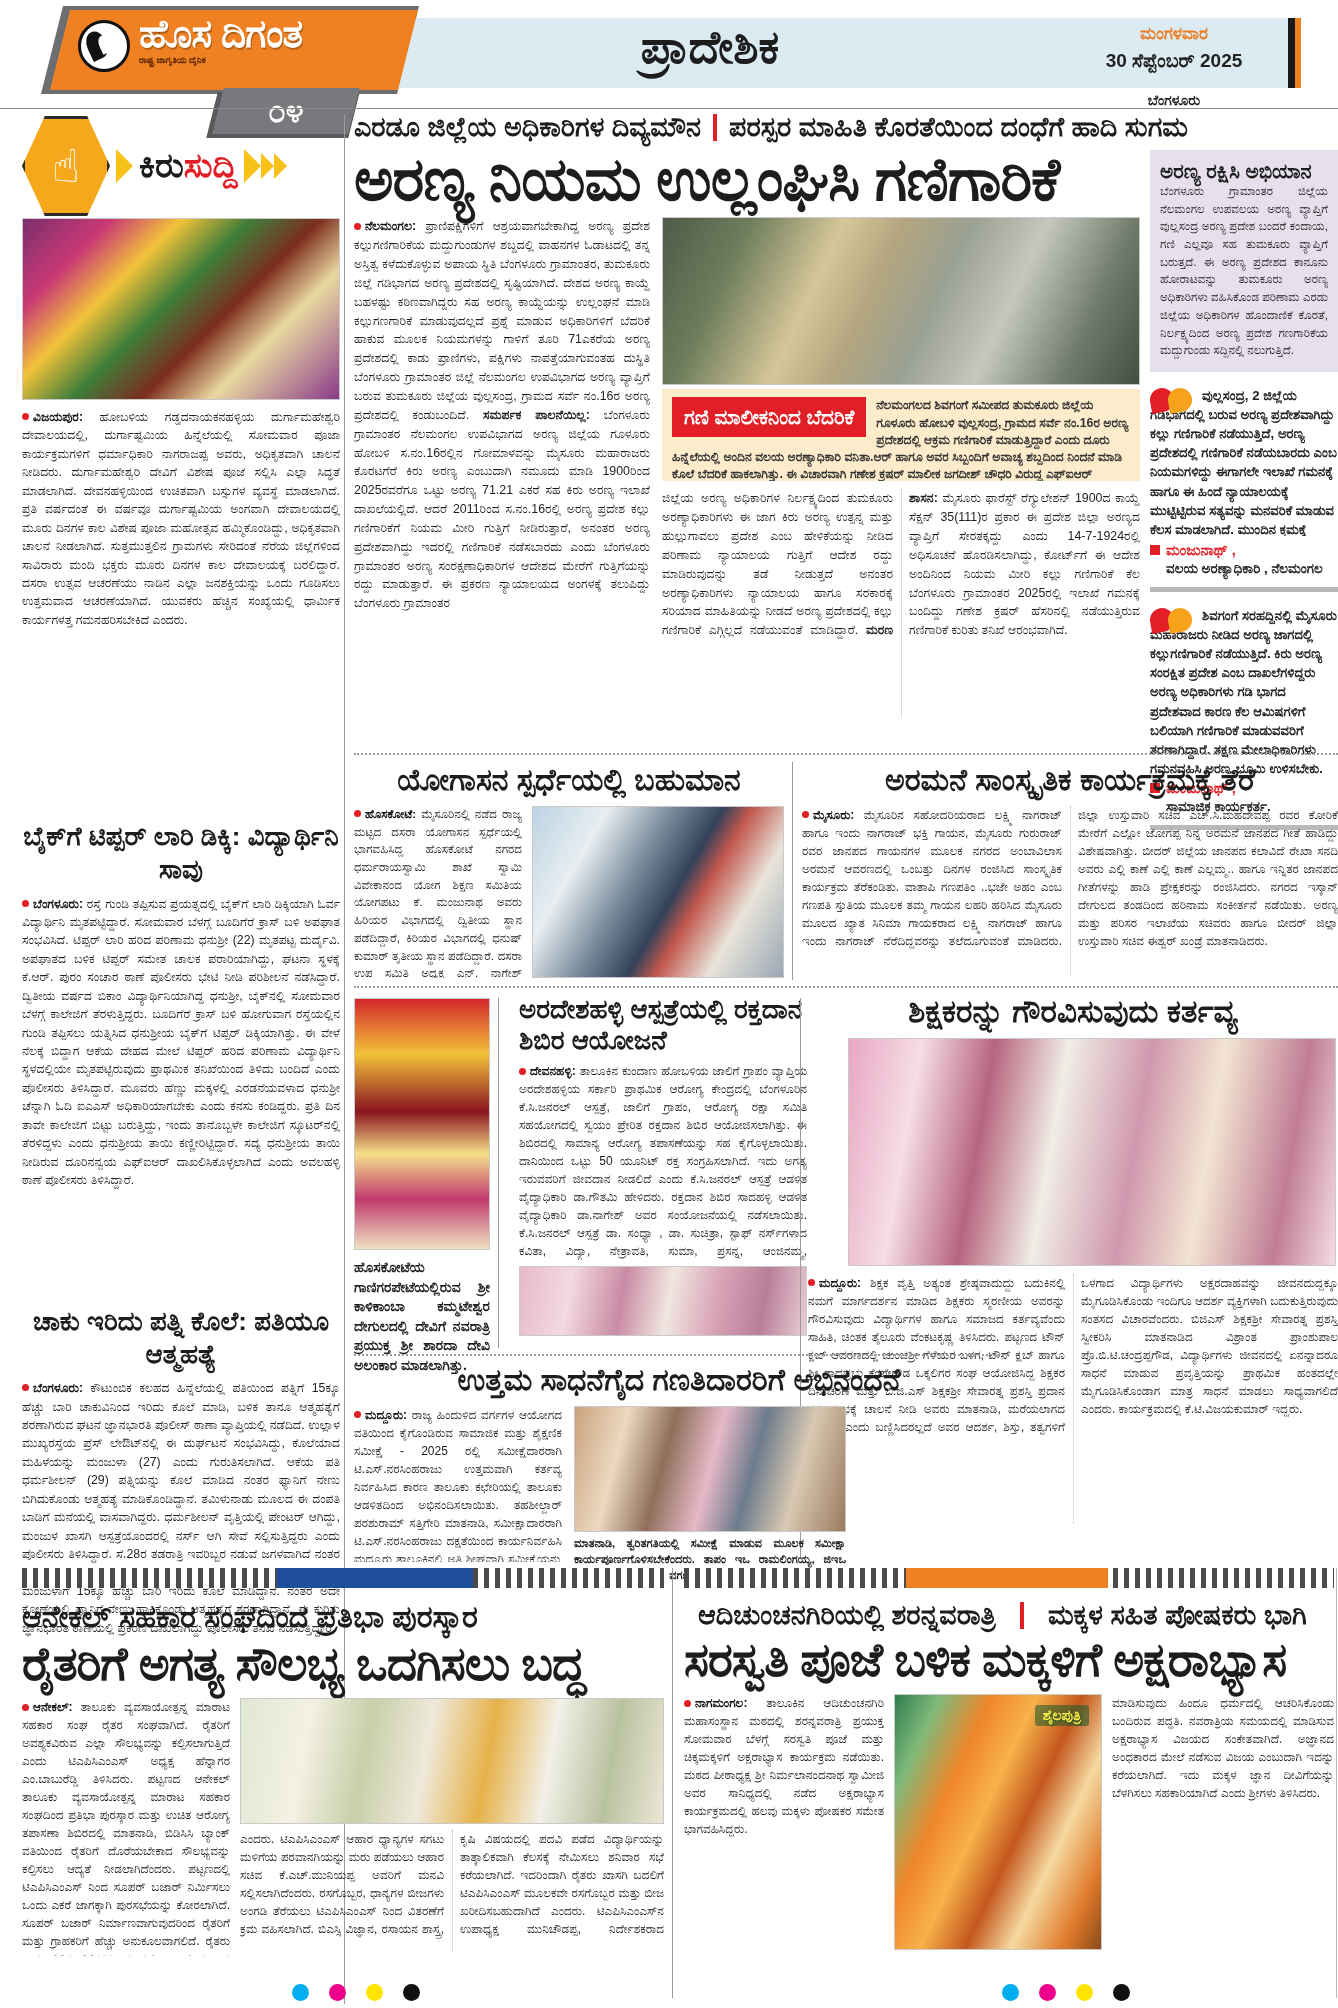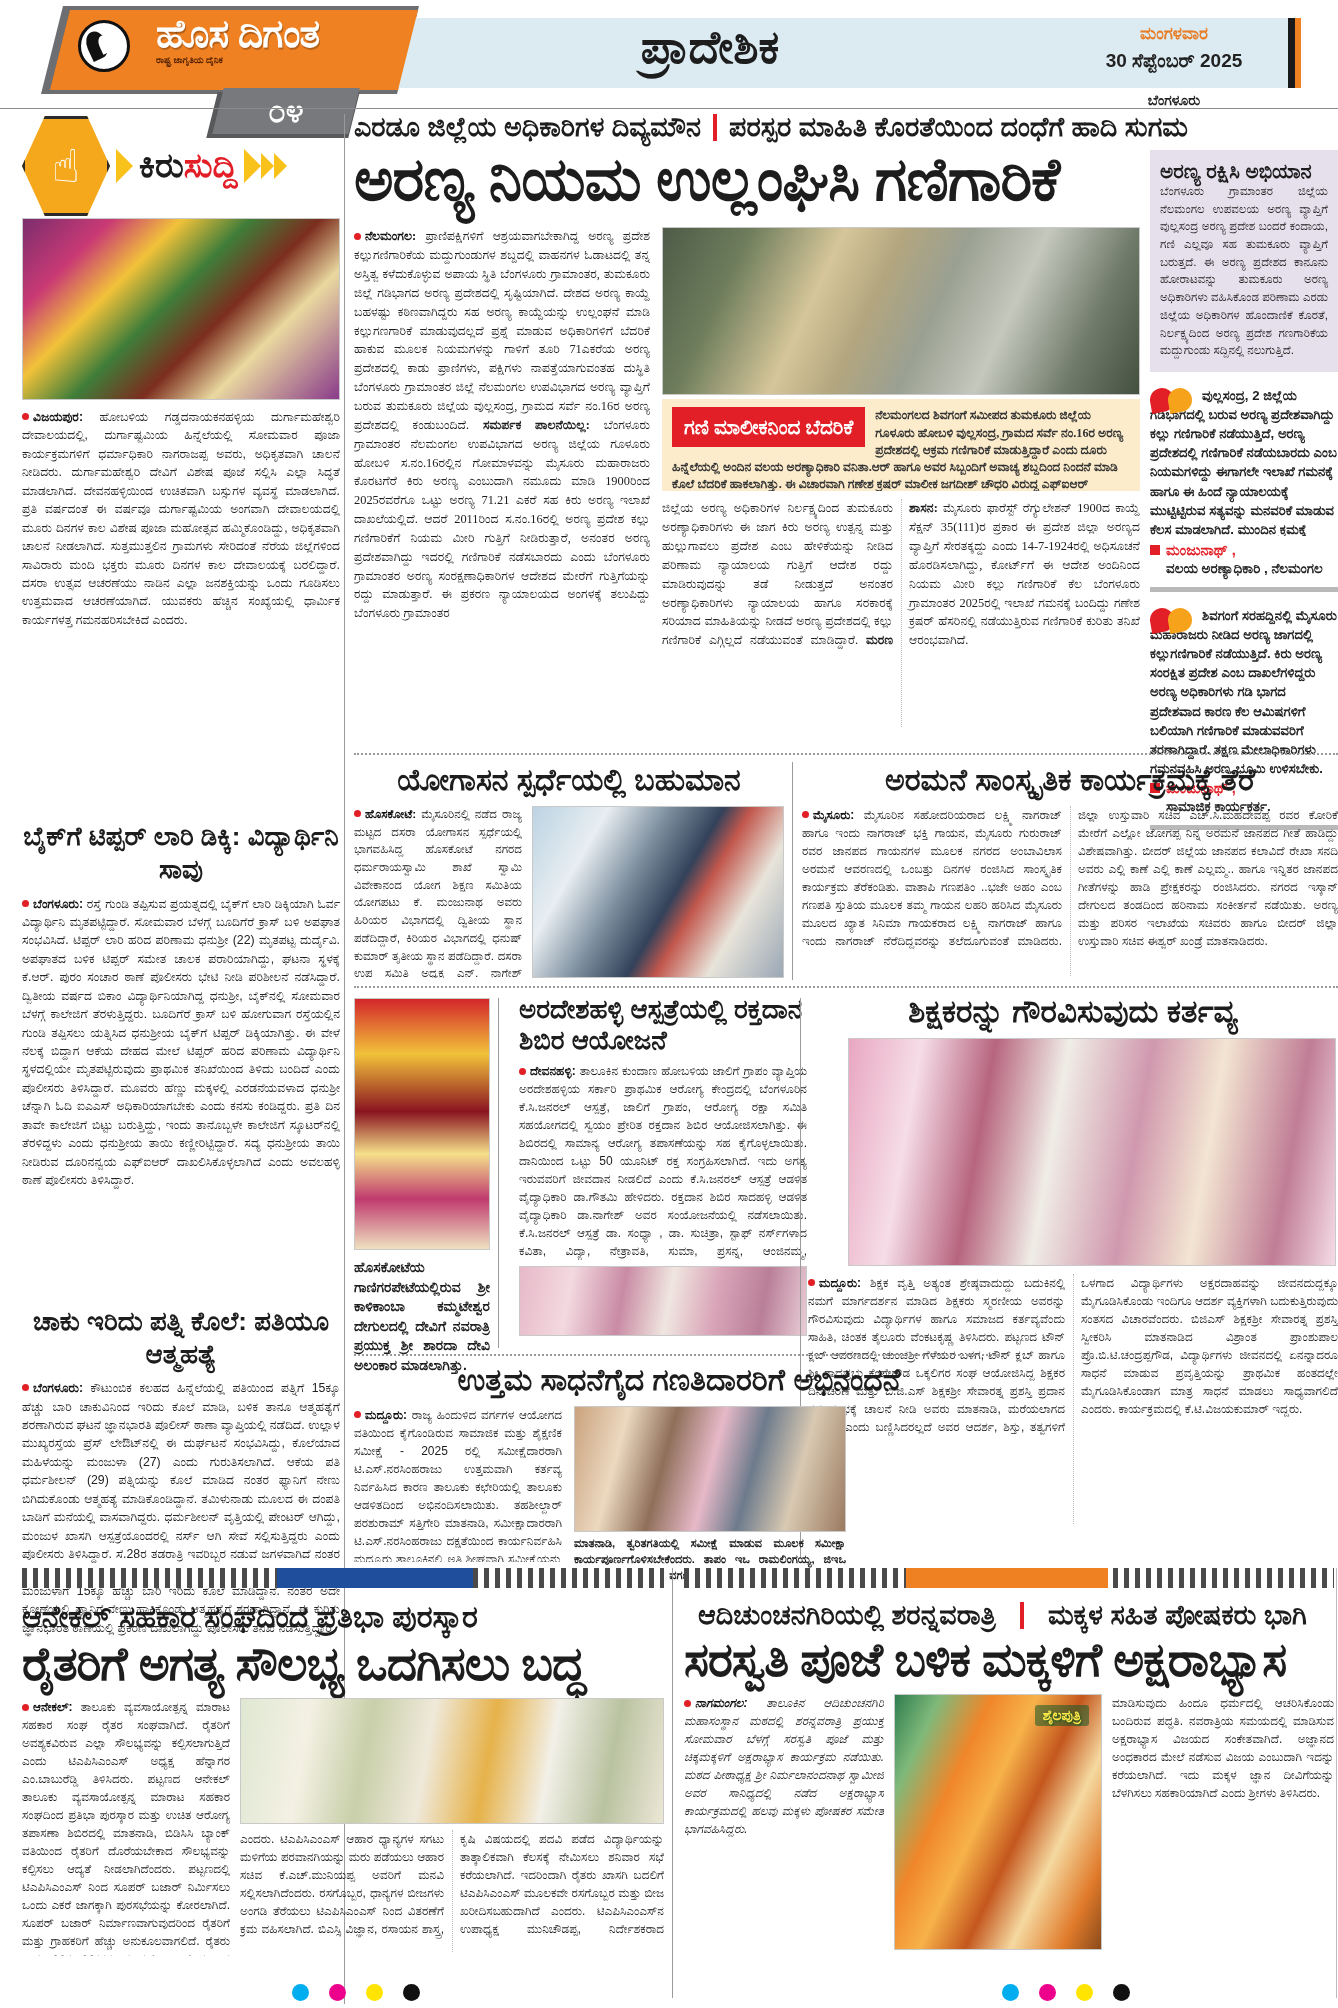--- a/index.html
+++ b/index.html
@@ -4,21 +4,21 @@
 <style>
   html,body{margin:0;padding:0;background:#e8e8e8;}
   #page{position:relative;width:1338px;height:2008px;background:#fff;margin:0 auto;overflow:hidden;
         font-family:"Liberation Sans","DejaVu Sans",sans-serif;color:#1d1d1d;}
   .abs{position:absolute;}
   .just{text-align:justify;}
   .clip{overflow:hidden;}
   
   .mast-shadow{left:52px;top:6px;width:356px;height:88px;background:#6d6e71;transform:skewX(-14deg);}
   .mast-orange{left:60px;top:10px;width:348px;height:80px;background:#f08122;transform:skewX(-14deg);}
-  .mast-inner{left:78px;top:14px;width:320px;height:76px;display:flex;align-items:flex-start;gap:26px;}
+  .mast-inner{left:78px;top:14px;width:320px;height:76px;display:flex;align-items:flex-start;gap:9px;}
   .bird{width:46px;height:46px;border-radius:50%;background:#fff;border:3px solid #111;position:relative;margin-top:6px;flex:0 0 auto;}
   .bird::before{content:"";position:absolute;width:20px;height:28px;left:6px;top:8px;background:#111;border-radius:60% 60% 60% 0;transform:rotate(-25deg);}
   .bird::after{content:"";position:absolute;width:12px;height:18px;left:18px;top:12px;background:#fff;border-radius:60% 60% 60% 0;transform:rotate(-25deg);}
   .mast-title{font-size:39px;font-weight:900;color:#fff;line-height:1.0;letter-spacing:-1px;text-shadow:1px 2px 0 rgba(0,0,0,.25);}
   .mast-tag{font-size:9px;font-weight:700;color:#4d1d00;margin-top:2px;}
   .pagetab-shadow{left:212px;top:92px;width:142px;height:46px;background:#58595b;transform:skewX(-14deg);}
   .pagetab{left:218px;top:88px;width:136px;height:46px;background:#77797c;transform:skewX(-14deg);display:flex;align-items:center;justify-content:center;}
   .pagetab span{transform:skewX(14deg);color:#fff;font-size:32px;font-weight:900;}
   .band{left:330px;top:18px;width:958px;height:70px;background:#dcebf2;}
   .section-title{left:330px;top:20px;width:760px;text-align:center;font-size:46px;font-weight:900;letter-spacing:0;}
@@ -53,21 +53,21 @@
   .ph-pink{background:linear-gradient(100deg,#e7b9c8 0%,#f3d9e0 18%,#c98ba4 36%,#f0e6e0 52%,#d9a4b8 68%,#b97f98 84%,#e9cdd6 100%);}
   .ph-teachers{background:linear-gradient(100deg,#e8a7c0 0%,#f6dde8 14%,#b7657f 28%,#f0ede6 42%,#d098ae 58%,#f3e5d2 72%,#c07d96 88%,#f5dce6 100%);}
   .ph-census{background:linear-gradient(105deg,#caa27e 0%,#ecd9c0 18%,#8f6f5a 34%,#e7b9c8 50%,#6d7b8c 64%,#d9c9b2 80%,#9a7a60 100%);}
   .ph-farmers{background:linear-gradient(100deg,#dfe7d2 0%,#f4f1e4 16%,#c8cfa9 30%,#efe9da 44%,#e6b24a 58%,#f2f0e8 72%,#b9c2a0 86%,#ece7d6 100%);}
   .ph-ritual{background:linear-gradient(115deg,#2f7d4f 0%,#7fb97a 14%,#f0862a 30%,#f7b24a 44%,#c4571e 58%,#f5d9a0 72%,#e07a2a 88%,#8a4a1a 100%);}
   
   #lead{left:354px;top:112px;width:786px;}
   .kicker{display:flex;align-items:center;gap:12px;font-size:27px;font-weight:800;white-space:nowrap;}
   .redbar{width:4px;height:27px;background:#e21f26;flex:0 0 auto;}
   .lead-h{font-size:60px;font-weight:900;line-height:1.04;letter-spacing:-1px;margin-top:6px;}
-  .lead-wrap{position:relative;height:505px;margin-top:16px;font-family:Liberation Serif, serif;}
+  .lead-wrap{position:relative;height:505px;margin-top:6px;}
   .lead-c1{position:absolute;left:0;top:0;width:296px;height:500px;font-size:12.4px;line-height:1.52;}
   .subhead{font-weight:800;}
   .lead-photo{position:absolute;left:308px;top:0;width:478px;height:168px;}
   .capbox{position:absolute;left:308px;top:172px;width:478px;height:92px;background:#fdeccb;padding:8px 10px;box-sizing:border-box;font-size:12.3px;font-weight:700;line-height:1.4;color:#333;}
   .caplabel{float:left;background:#e21f26;color:#fff;font-size:20px;font-weight:900;padding:6px 12px;margin:0 10px 4px 0;}
   .lead-cols{position:absolute;left:308px;top:272px;width:478px;height:228px;column-count:2;column-gap:16px;column-rule:1px dotted #bbb;font-size:12.4px;line-height:1.52;}
   
   #rightrail{left:1150px;top:150px;width:188px;}
   .campaign{background:#e6dfec;padding:10px 10px 12px;box-sizing:border-box;}
   .campaign-h{font-size:20px;font-weight:900;}
@@ -313,21 +313,21 @@
     <div class="stripebar">
       <div class="stripesolid" style="left:222px;width:202px;background:#f08122;"></div>
     </div>
     <div class="bot-kicker" style="font-size:27px;display:flex;align-items:center;gap:24px;margin-left:14px;">
       <span>ಆದಿಚುಂಚನಗಿರಿಯಲ್ಲಿ ಶರನ್ನವರಾತ್ರಿ</span>
       <span class="redbar"></span>
       <span>ಮಕ್ಕಳ ಸಹಿತ ಪೋಷಕರು ಭಾಗಿ</span>
     </div>
     <div class="bot-h">ಸರಸ್ವತಿ ಪೂಜೆ ಬಳಿಕ ಮಕ್ಕಳಿಗೆ ಅಕ್ಷರಾಭ್ಯಾಸ</div>
     <div style="display:flex;gap:10px;margin-top:10px;">
-      <div class="body12 just clip" style="flex:0 0 200px;height:258px;font-style:italic;">
+      <div class="body12 just clip" style="flex:0 0 200px;height:258px;">
         <span class="dl">ನಾಗಮಂಗಲ:</span>
         <span>ತಾಲೂಕಿನ ಆದಿಚುಂಚನಗಿರಿ ಮಹಾಸಂಸ್ಥಾನ ಮಠದಲ್ಲಿ ಶರನ್ನವರಾತ್ರಿ ಪ್ರಯುಕ್ತ ಸೋಮವಾರ ಬೆಳಗ್ಗೆ ಸರಸ್ವತಿ ಪೂಜೆ ಮತ್ತು ಚಿಕ್ಕಮಕ್ಕಳಿಗೆ ಅಕ್ಷರಾಭ್ಯಾಸ ಕಾರ್ಯಕ್ರಮ ನಡೆಯಿತು. ಮಠದ ಪೀಠಾಧ್ಯಕ್ಷ ಶ್ರೀ ನಿರ್ಮಲಾನಂದನಾಥ ಸ್ವಾಮೀಜಿ ಅವರ ಸಾನಿಧ್ಯದಲ್ಲಿ ನಡೆದ ಅಕ್ಷರಾಭ್ಯಾಸ ಕಾರ್ಯಕ್ರಮದಲ್ಲಿ ಹಲವು ಮಕ್ಕಳು ಪೋಷಕರ ಸಮೇತ ಭಾಗವಹಿಸಿದ್ದರು.</span>
       </div>
       <div class="photo ph-ritual" style="flex:0 0 208px;height:256px;position:relative;">
         <span class="photolabel">ಶೈಲಪುತ್ರಿ</span>
       </div>
       <div class="body12 just clip" style="flex:1;height:258px;">ಮಾಡಿಸುವುದು ಹಿಂದೂ ಧರ್ಮದಲ್ಲಿ ಆಚರಿಸಿಕೊಂಡು ಬಂದಿರುವ ಪದ್ಧತಿ. ನವರಾತ್ರಿಯ ಸಮಯದಲ್ಲಿ ಮಾಡಿಸುವ ಅಕ್ಷರಾಭ್ಯಾಸ ವಿಜಯದ ಸಂಕೇತವಾಗಿದೆ. ಅಜ್ಞಾನದ ಅಂಧಕಾರದ ಮೇಲೆ ನಡೆಸುವ ವಿಜಯ ಎಂಬುದಾಗಿ ಇದನ್ನು ಕರೆಯಲಾಗಿದೆ. ಇದು ಮಕ್ಕಳ ಜ್ಞಾನ ದೀವಿಗೆಯನ್ನು ಬೆಳಗಿಸಲು ಸಹಕಾರಿಯಾಗಿದೆ ಎಂದು ಶ್ರೀಗಳು ತಿಳಿಸಿದರು.</div>
     </div>
   </div>
 

